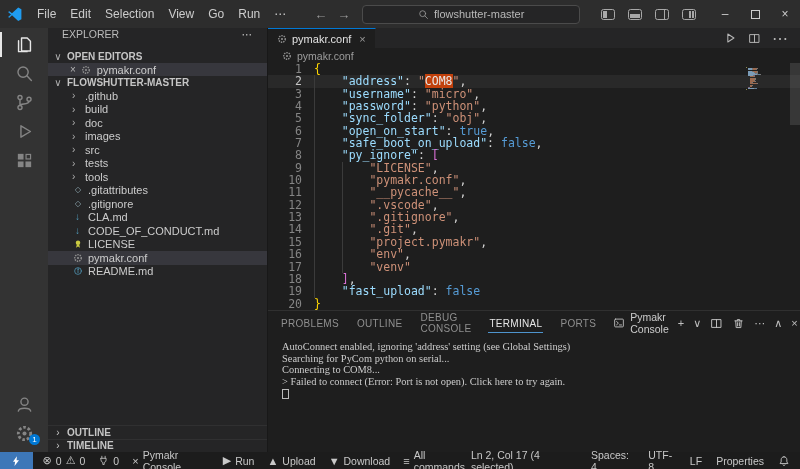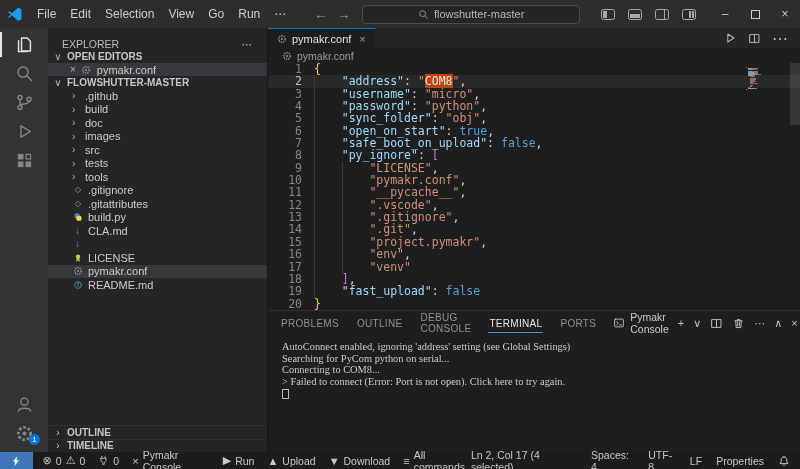--- a/index.html
+++ b/index.html
@@ -31,21 +31,21 @@
   .main { display:flex; height:424px; }
 
   .activitybar { width:48px; background:#333333; display:flex; flex-direction:column; align-items:stretch; padding-top:2px; }
   .ab-item { height:29px; display:grid; place-items:center; position:relative; }
   .ab-item.active::before { content:""; position:absolute; left:0; top:2px; bottom:2px; width:2px; background:#e7e7e7; }
   .ab-bottom { margin-top:auto; margin-bottom:4px; display:flex; flex-direction:column; }
   .ab-badge { position:absolute; right:8px; bottom:3px; background:#0078d4; color:#fff; font-size:8px;
     width:11px; height:11px; border-radius:50%; display:grid; place-items:center; }
 
   .sidebar { width:220px; background:#252526; border-right:1px solid #181818; display:flex; flex-direction:column; font-size:11px; }
-  .sb-title { height:22px; display:flex; align-items:flex-end; padding:0 14px; font-size:10.5px; color:#bbbbbb; }
+  .sb-title { height:22px; display:flex; align-items:flex-start; padding:0 14px; font-size:10.5px; color:#bbbbbb; }
   .sb-title .dots { margin-left:auto; color:#c5c5c5; letter-spacing:1px; }
   .sb-sec { height:13px; display:flex; align-items:center; gap:3px; padding-left:4px; font-weight:bold;
     font-size:10px; color:#c5c5c5; }
   .sb-sec .chev { width:12px; text-align:center; color:#b0b0b0; font-weight:normal; }
   .sb-row { height:13.5px; display:flex; align-items:center; gap:5px; padding-left:24px; color:#cccccc; }
   .sb-row .chev { color:#b0b0b0; width:8px; font-size:10px; }
   .sb-row.selected { background:#37373d; }
   .oe-row { height:13px; display:flex; align-items:center; gap:5px; padding-left:22px; }
   .oe-close { color:#b5b5b5; font-size:10px; }
   .sb-fill { flex:1; }
@@ -264,49 +264,41 @@
         <div class="sb-row">
           <span class="chev">›</span>
           <span>tools</span>
         </div>
         <div class="sb-row">
           <span class="ficon">
             <svg width="10" height="10" viewBox="0 0 16 16">
               <rect x="4.8" y="4.8" width="6.4" height="6.4" fill="none" stroke="#6d8086" stroke-width="1.4" transform="rotate(45 8 8)"></rect>
             </svg>
           </span>
-          <span>.gitignore</span>
+          <span>.gitattributes</span>
         </div>
         <div class="sb-row">
           <span class="ficon">
             <svg width="10" height="10" viewBox="0 0 16 16">
               <rect x="4.8" y="4.8" width="6.4" height="6.4" fill="none" stroke="#6d8086" stroke-width="1.4" transform="rotate(45 8 8)"></rect>
             </svg>
           </span>
-          <span>.gitattributes</span>
-        </div>
-        <div class="sb-row">
-          <span class="ficon">
-            <svg width="10" height="10" viewBox="0 0 16 16">
-              <rect x="2.5" y="2" width="8" height="8" rx="2.5" fill="#4584b6"></rect>
-              <rect x="5.5" y="6" width="8" height="8" rx="2.5" fill="#ffd43b"></rect>
-            </svg>
-          </span>
-          <span>build.py</span>
+          <span>.gitignore</span>
         </div>
         <div class="sb-row">
           <span class="ficon">
             <span style="color:#519aba;font-weight:bold;font-size:10px;line-height:1">↓</span>
           </span>
           <span>CLA.md</span>
         </div>
         <div class="sb-row">
           <span class="ficon">
             <span style="color:#519aba;font-weight:bold;font-size:10px;line-height:1">↓</span>
           </span>
+          <span>CODE_OF_CONDUCT.md</span>
         </div>
         <div class="sb-row">
           <span class="ficon">
             <svg width="10" height="10" viewBox="0 0 16 16">
               <circle cx="8" cy="5.8" r="3.6" fill="#cbcb41"></circle>
               <path d="M6.2 8.6l-1.4 5.4 3.2-2 3.2 2-1.4-5.4z" fill="#cbcb41"></path>
             </svg>
           </span>
           <span>LICENSE</span>
         </div>

